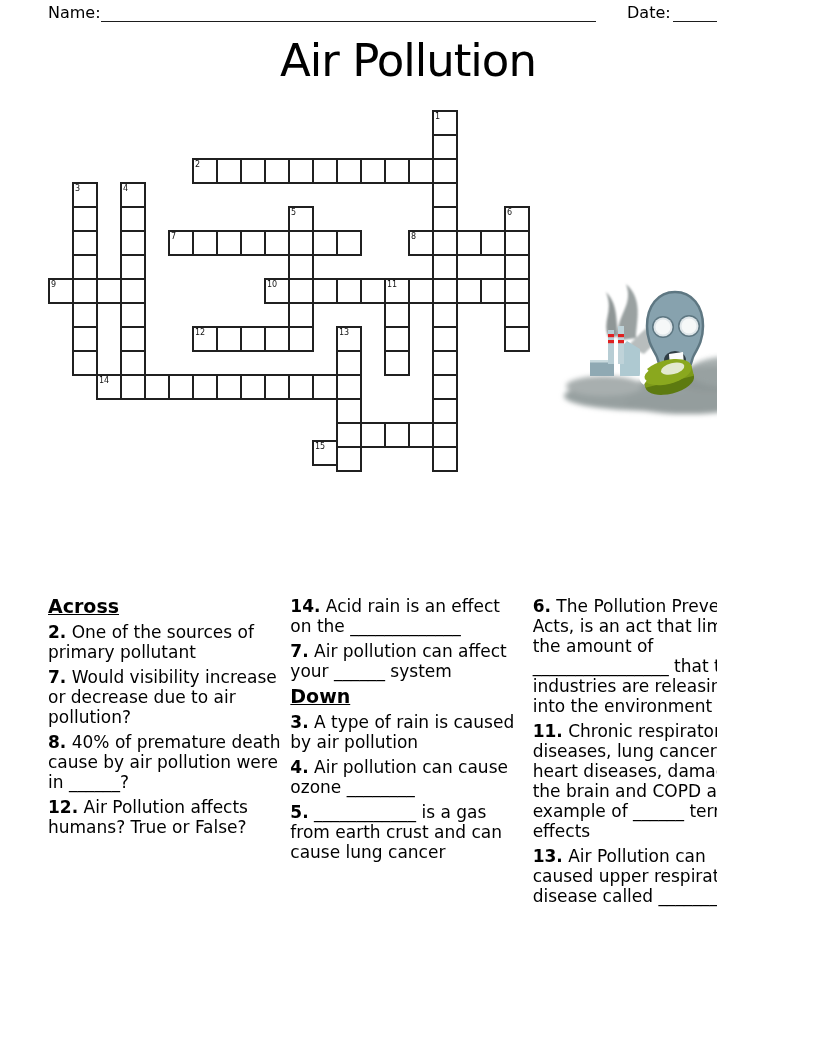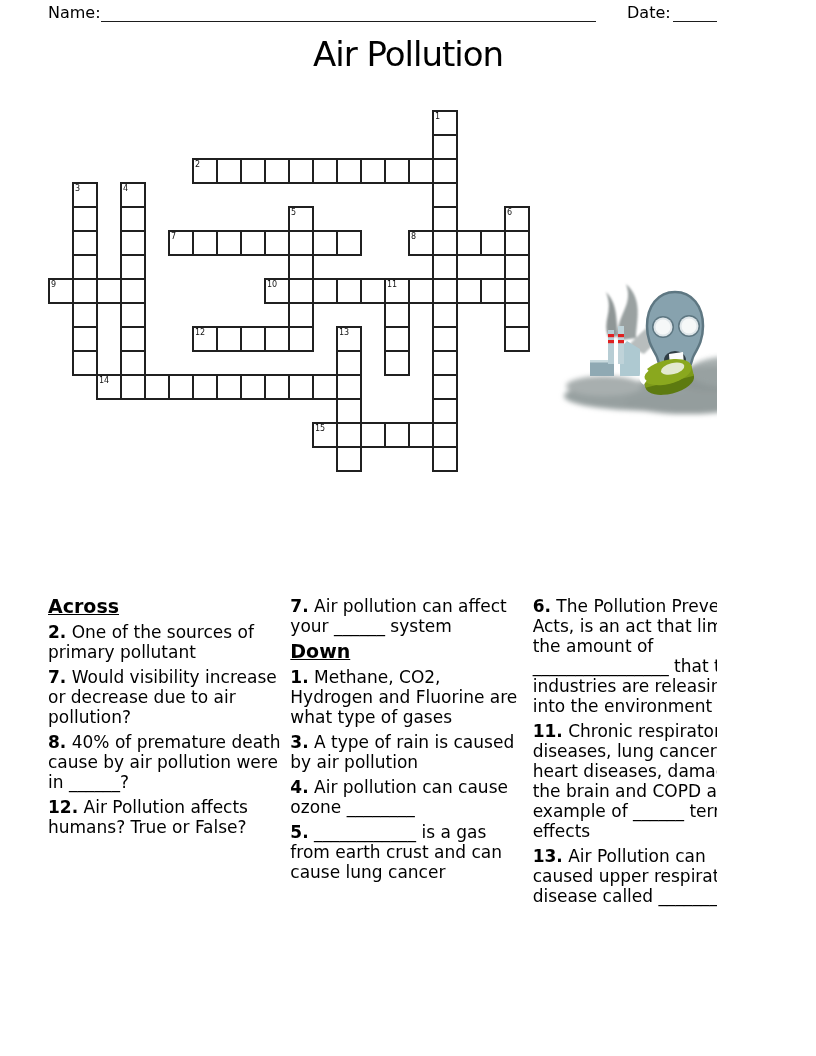--- a/index.html
+++ b/index.html
@@ -1,21 +1,21 @@
 <!DOCTYPE html>
 <html><head>
 <meta charset="utf-8">
 <style>
   html,body{margin:0;padding:0;background:#ffffff;}
   .page{position:relative;width:717px;height:1056px;background:#fff;
         font-family:"DejaVu Sans",sans-serif;color:#000;overflow:hidden;}
   .hdr-label{position:absolute;top:4px;font-size:16px;line-height:18px;}
   .blank-line{position:absolute;top:6px;height:15px;border-bottom:1.6px solid #1d1d1d;}
   .title{position:absolute;left:0;top:34px;width:816px;margin:0;text-align:center;
-         font-size:34px;font-weight:normal;letter-spacing:-1px;}
+         font-size:45px;font-weight:normal;letter-spacing:-1px;}
   .grid{position:absolute;left:48px;top:110px;width:484px;height:364px;}
   .cell{position:absolute;width:26px;height:26px;box-sizing:border-box;
         border:2px solid #202020;background:#fff;}
   .cellnum{position:absolute;top:0;left:1px;font-size:8px;line-height:10px;color:#111;}
   .illu{position:absolute;left:552px;top:276px;width:216px;height:152px;}
   .clues{position:absolute;left:48px;top:596px;width:718px;height:412px;
          column-count:3;column-gap:9px;column-fill:auto;
          font-size:17px;line-height:20px;}
   .clue-heading{font-size:19px;font-weight:bold;text-decoration:underline;
                 margin:0 0 6px 0;}
@@ -153,21 +153,21 @@
         <span class="cellnum">14</span>
       </div>
       <div class="cell" style="left: 96px; top: 264px; border-color: rgb(32, 32, 32);"></div>
       <div class="cell" style="left: 120px; top: 264px; border-color: rgb(32, 32, 32);"></div>
       <div class="cell" style="left: 144px; top: 264px; border-color: rgb(32, 32, 32);"></div>
       <div class="cell" style="left: 168px; top: 264px; border-color: rgb(32, 32, 32);"></div>
       <div class="cell" style="left: 192px; top: 264px; border-color: rgb(32, 32, 32);"></div>
       <div class="cell" style="left: 216px; top: 264px; border-color: rgb(32, 32, 32);"></div>
       <div class="cell" style="left: 240px; top: 264px; border-color: rgb(32, 32, 32);"></div>
       <div class="cell" style="left: 264px; top: 264px; border-color: rgb(32, 32, 32);"></div>
-      <div class="cell" style="left: 264px; top: 312px; border-color: rgb(32, 32, 32); text-align: right;">
+      <div class="cell" style="left: 264px; top: 330px; border-color: rgb(32, 32, 32); text-align: right;">
         <span class="cellnum">15</span>
       </div>
       <div class="cell" style="left: 312px; top: 312px; border-color: rgb(32, 32, 32);"></div>
       <div class="cell" style="left: 336px; top: 312px; border-color: rgb(32, 32, 32);"></div>
       <div class="cell" style="left: 360px; top: 312px; border-color: rgb(32, 32, 32);"></div>
     </div>
 
   <svg class="illu" viewBox="0 0 216 152">
     <defs>
       <filter id="b2" x="-40%" y="-40%" width="180%" height="180%">
@@ -229,23 +229,23 @@
       </g>
     </g>
   </svg>
 
   <div id="clues" class="clues">
       <h2 class="clue-heading">Across</h2>
       <p class="clue"><b>2.</b> One of the sources of primary pollutant</p>
       <p class="clue"><b>7.</b> Would visibility increase or decrease due to air pollution?</p>
       <p class="clue"><b>8.</b> 40% of premature death cause by air pollution were in ______?</p>
       <p class="clue colbreak"><b>12.</b> Air Pollution affects humans? True or False?</p>
+      <p class="clue"><b>14.</b> Acid rain is an effect on the _____________</p>
       <p class="clue"><b>7.</b> Air pollution can affect your ______ system</p>
       <h2 class="clue-heading">Down</h2>
-      <p class="clue"><b>1.</b> Methane, CO2, Hydrogen and Fluorine are what type of gases</p>
       <p class="clue"><b>3.</b> A type of rain is caused by air pollution</p>
       <p class="clue"><b>4.</b> Air pollution can cause ozone ________</p>
       <p class="clue colbreak"><b>5.</b> ____________ is a gas from earth crust and can cause lung cancer</p>
       <p class="clue"><b>6.</b> The Pollution Prevention Acts, is an act that limits the amount of ________________ that the industries are releasing into the environment</p>
       <p class="clue"><b>11.</b> Chronic respiratory diseases, lung cancer, heart diseases, damage to the brain and COPD are example of ______ term effects</p>
       <p class="clue"><b>13.</b> Air Pollution can caused upper respiratory disease called ___________</p>
     </div>
 
 </div>
 

